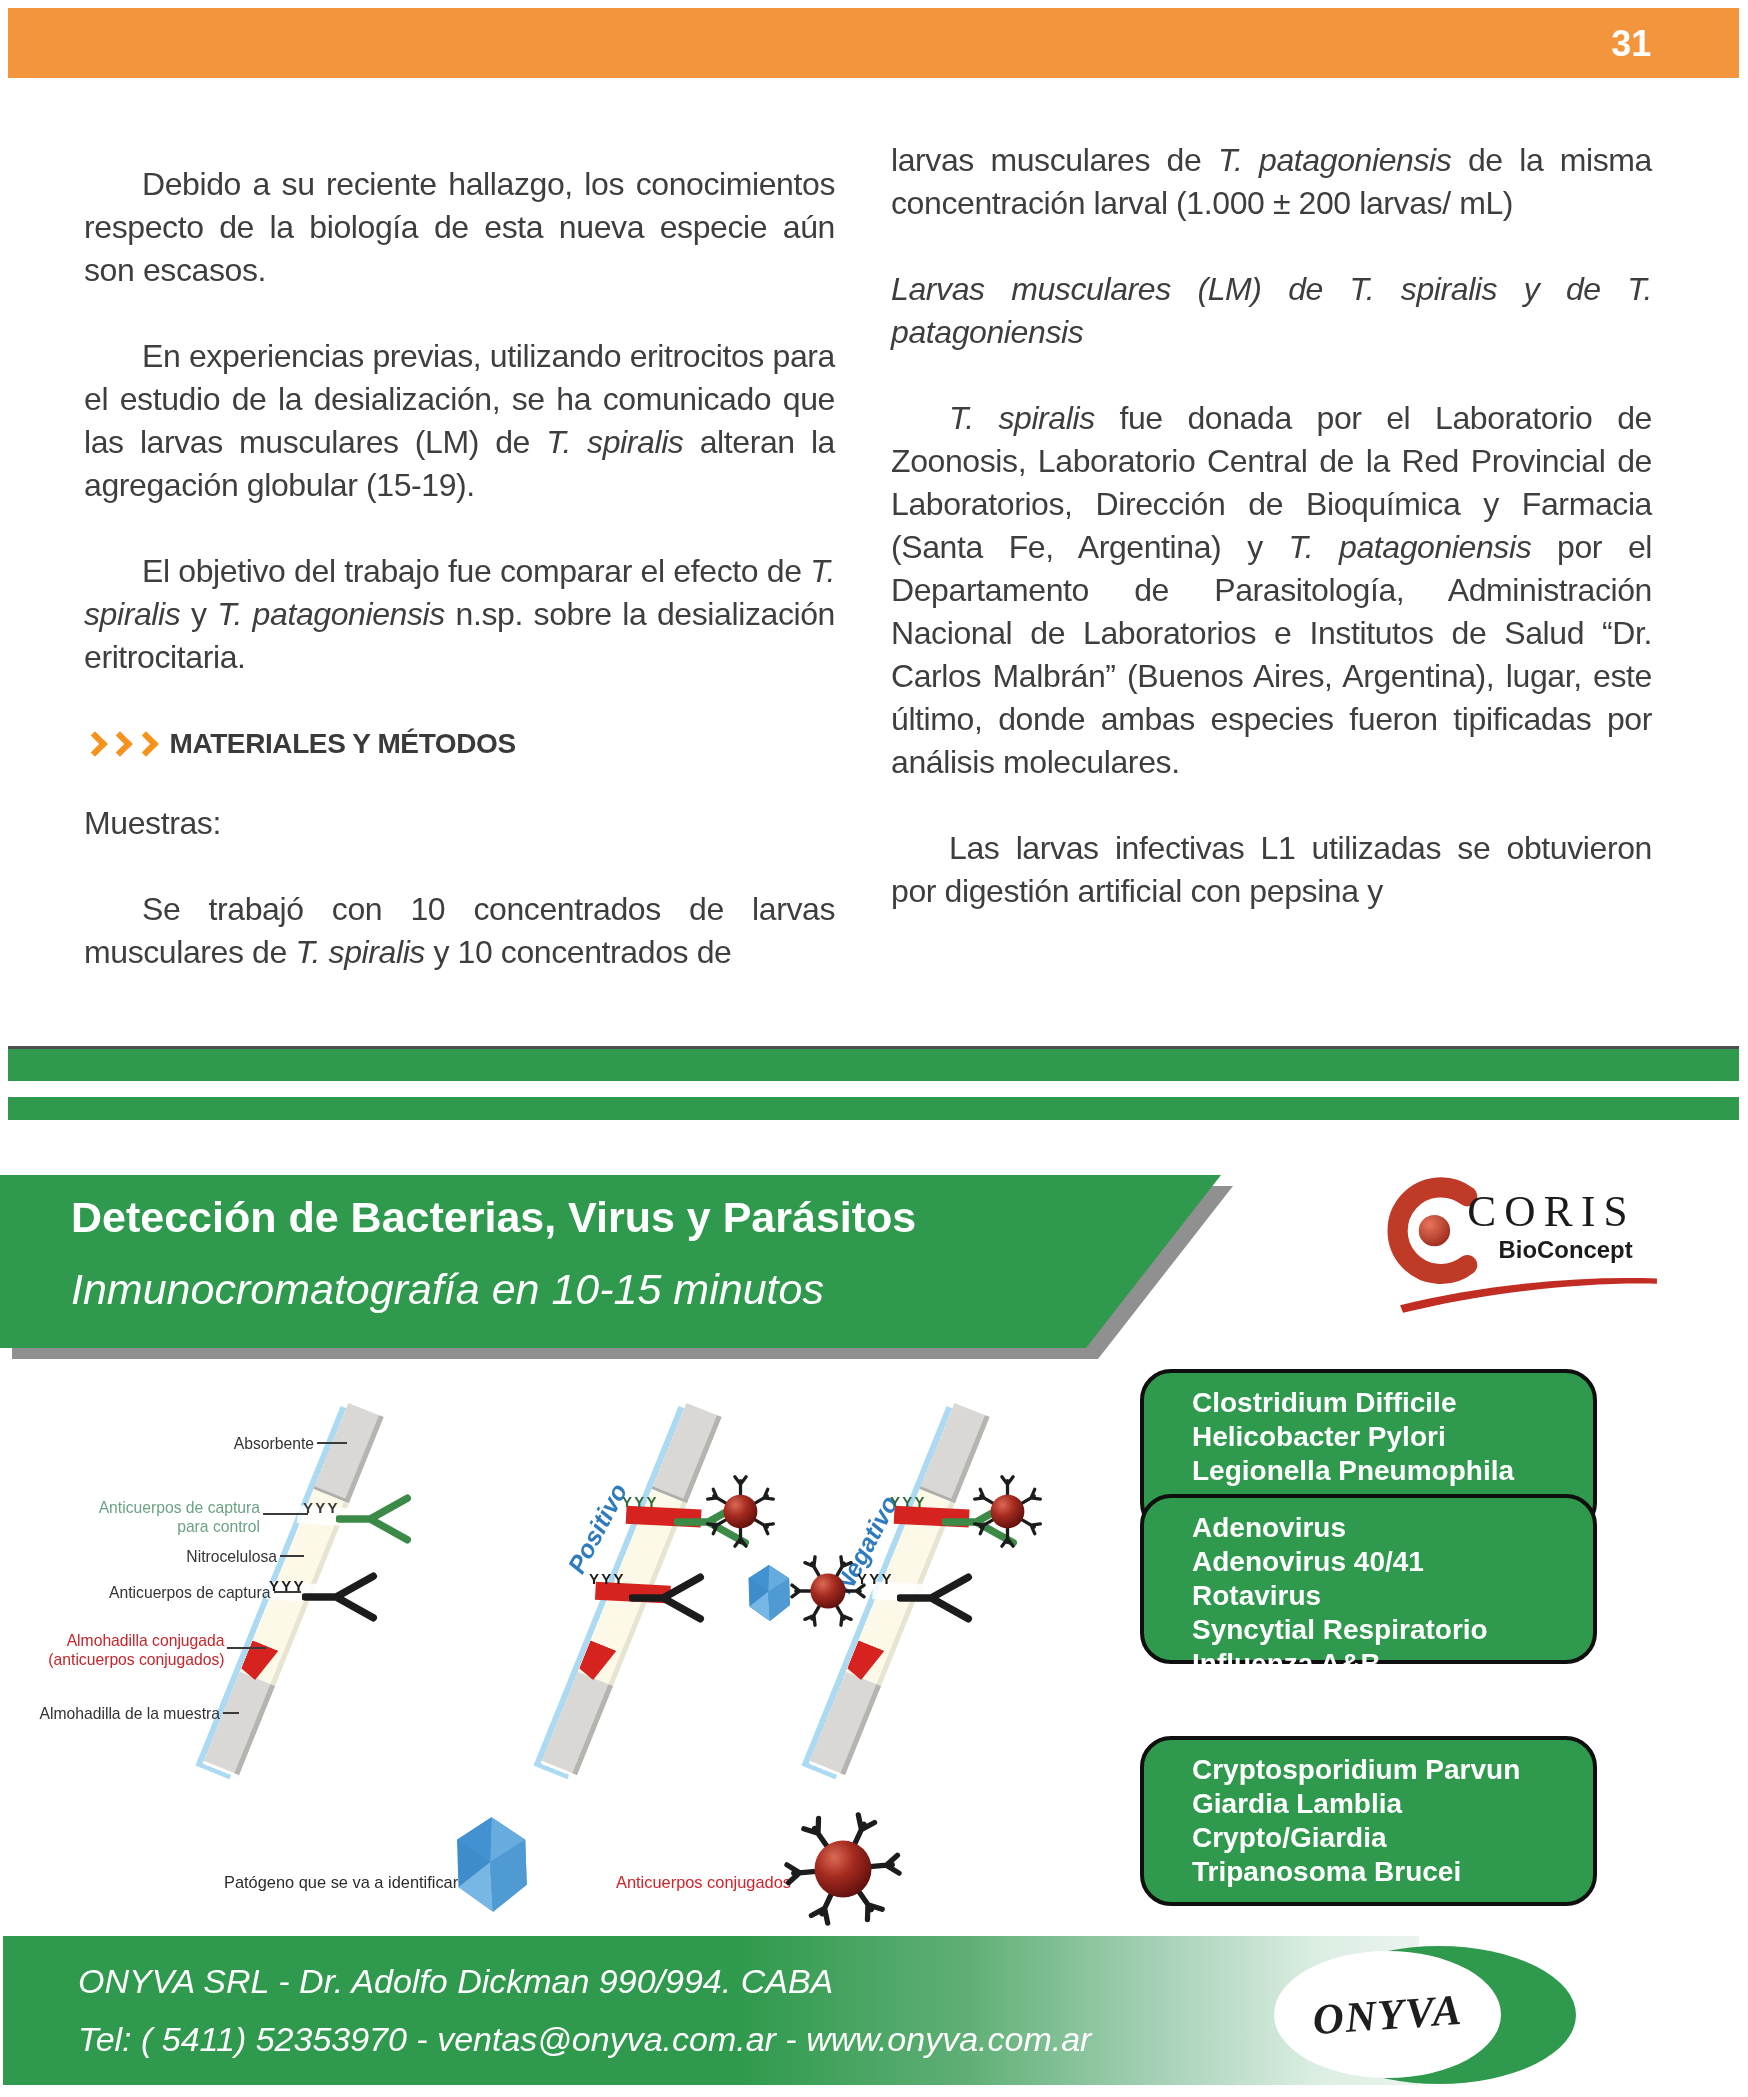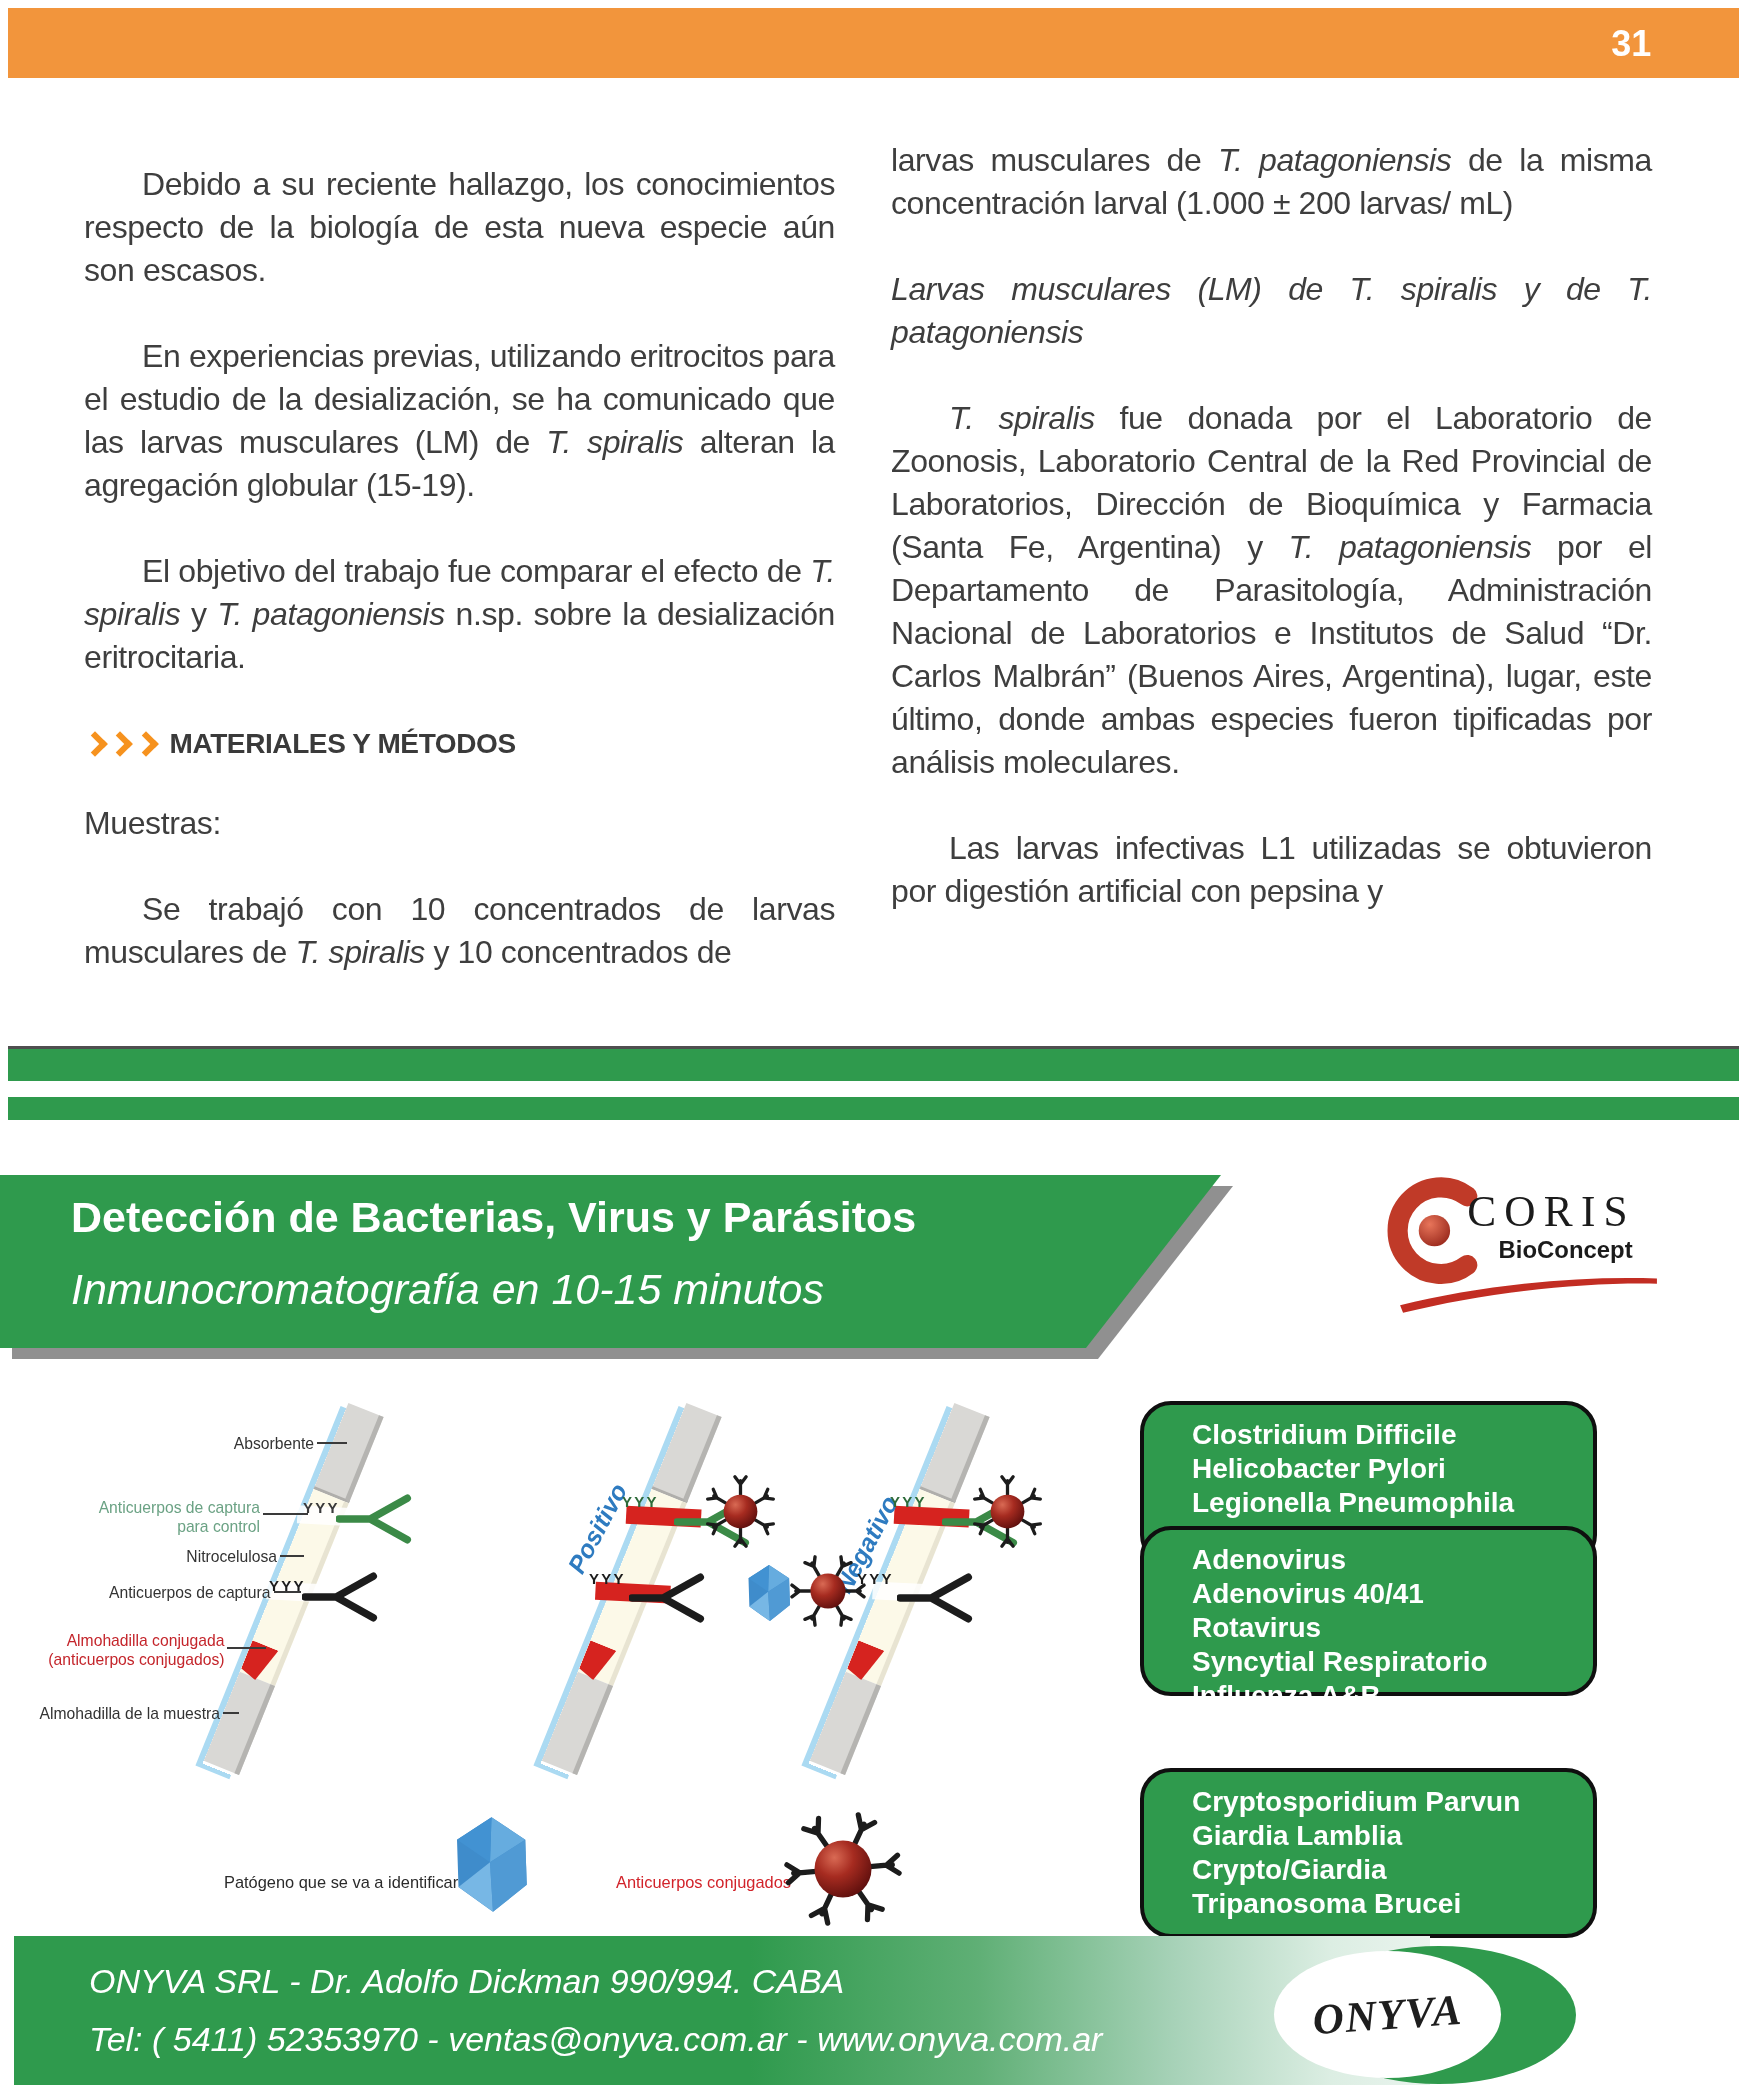--- a/index.html
+++ b/index.html
@@ -68,26 +68,26 @@
   .dgreen{color:#6BA284;} .dred{color:#C4252B;}
   .lead{position:absolute;height:2.2px;background:#3A3A3A;}
 
   
   .leg{position:absolute;font-size:16.4px;color:#2B2B2B;text-align:center;}
   .legred{color:#D2232A;}
 
   
   .pbox{position:absolute;left:1140px;width:457px;background:#2F9A4D;border:4.5px solid #0F0F0F;
         border-radius:31px;box-sizing:border-box;color:#ffffff;font-weight:bold;font-size:28px;
-        line-height:34px;padding:12.7px 7.5px 0 48px;margin-top:32px;}
+        line-height:34px;padding:12.7px 7.5px 0 48px;}
   .pbox div{white-space:nowrap;}
   .b1{top:1369px;height:165px;} .b2{top:1494px;height:170px;} .b3{top:1736px;height:170px;}
 
   
-  .footer{position:absolute;left:14px;top:1936px;width:1416px;height:149px;
+  .footer{position:absolute;left:3px;top:1936px;width:1416px;height:149px;
           background:linear-gradient(90deg,#2F9A4D 0%,#2F9A4D 52%,#5FAF75 68%,#A7D2B8 82%,
                      #DCEEE3 93%,#EAF4EE 100%);}
   .ftext{position:absolute;left:75px;top:16.4px;font-style:italic;font-size:34px;line-height:58px;
          color:#ffffff;}
   .ologo{position:absolute;left:1302px;top:1946px;width:274px;height:138px;}
   .oellG{position:absolute;left:0;top:0;width:274px;height:138px;background:#2F9A4D;border-radius:50%;}
   .oellW{position:absolute;left:-28px;top:4.5px;width:227px;height:127px;background:#ffffff;border-radius:50%;}
   .otext{position:absolute;left:-28px;top:4.5px;width:227px;height:127px;display:flex;align-items:center;
          justify-content:center;font-family:"Liberation Serif",serif;font-style:italic;font-weight:bold;
          font-size:43px;color:#1E1E1E;letter-spacing:1.5px;transform:rotate(-4deg);}

